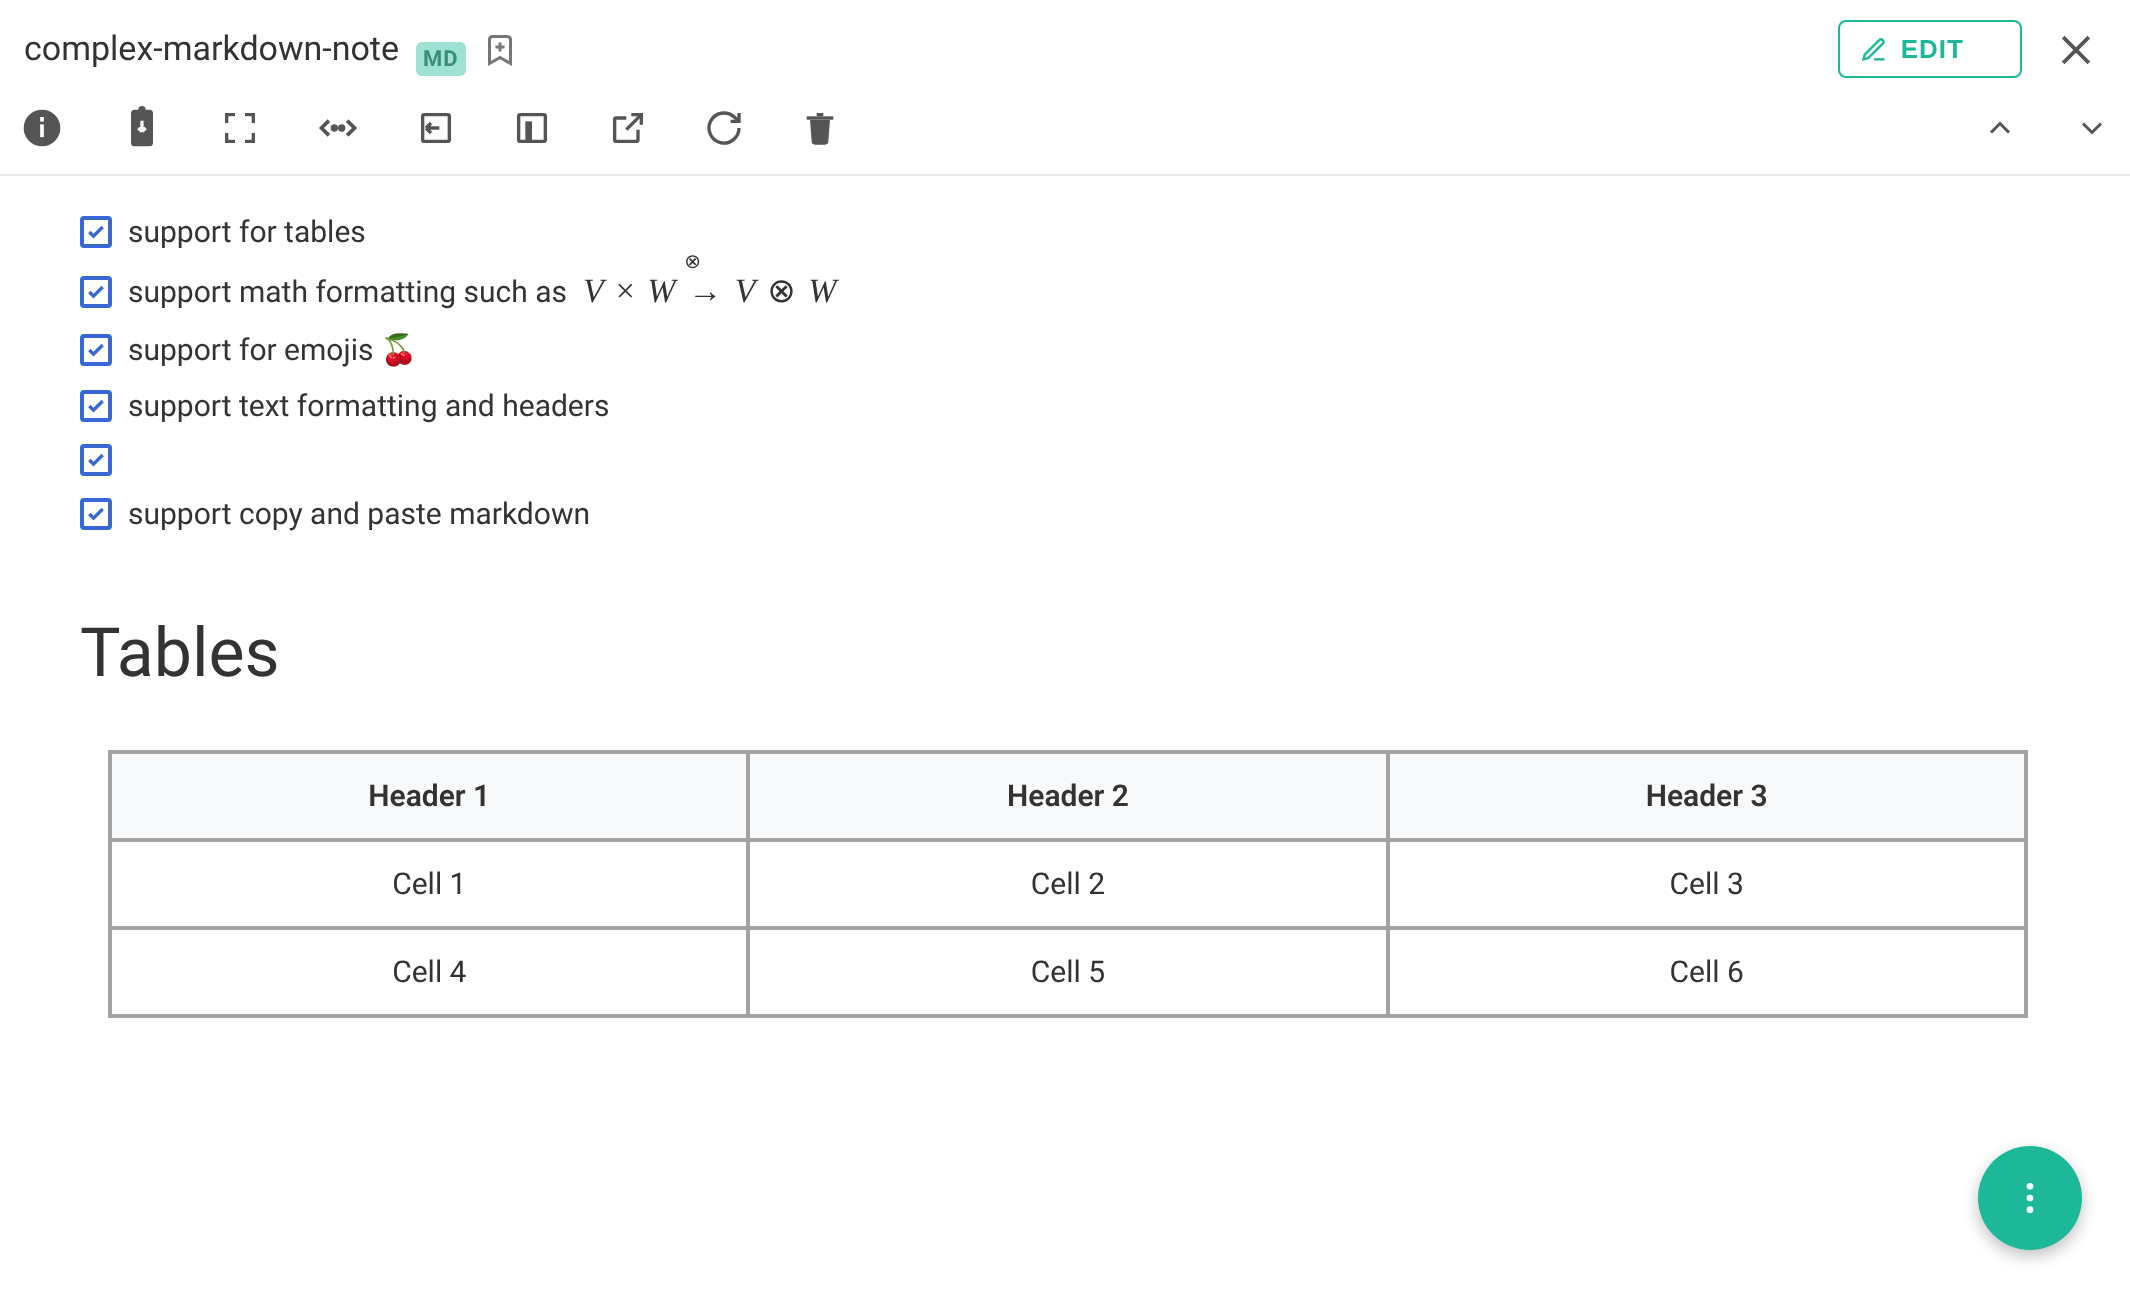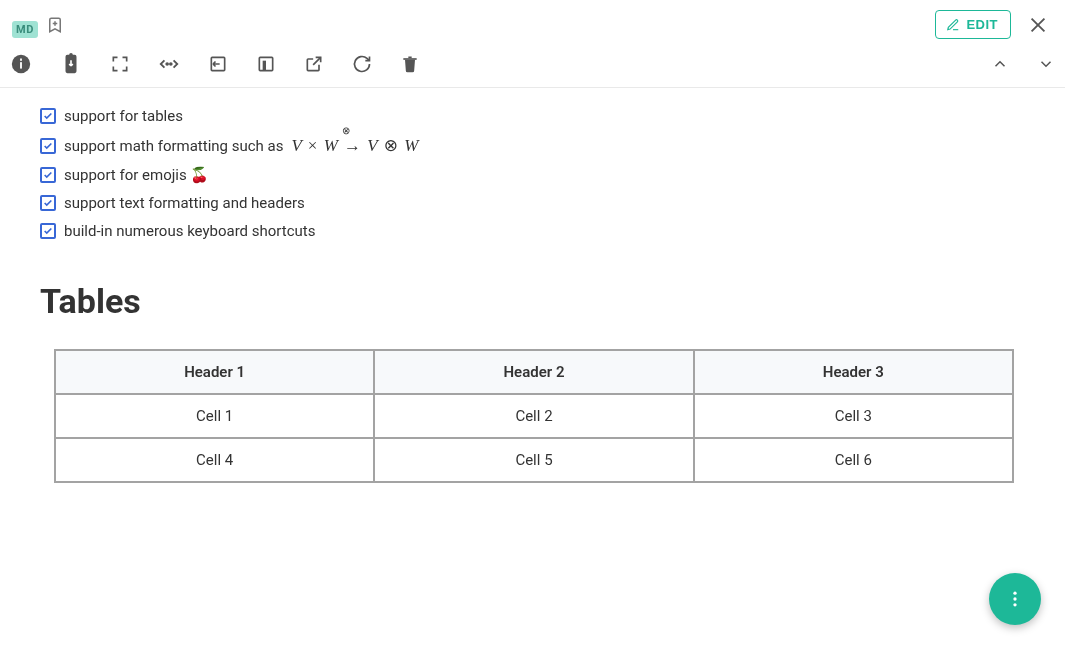--- a/index.html
+++ b/index.html
@@ -32,21 +32,21 @@
   .titlebar-icon {
     color: #777;
     display: inline-flex;
   }
   .spacer { flex: 1; }
   .edit-btn {
     border: 1px solid #1db898;
     color: #1db898;
     background: #fff;
     border-radius: 4px;
-    padding: 6px 12px 6px 10px;
+    padding: 6px 28px 6px 10px;
     font-size: 13px;
     font-weight: 600;
     letter-spacing: 0.5px;
     display: inline-flex;
     align-items: center;
     gap: 6px;
     cursor: pointer;
   }
   .close-btn {
     color: #555;
@@ -91,21 +91,21 @@
   }
   .checkbox svg { display: block; }
   .math {
     font-family: "Times New Roman", serif;
     font-style: italic;
     font-size: 17px;
   }
   .math .op { font-style: normal; padding: 0 2px; }
   h1.section {
     font-size: 34px;
-    font-weight: 700;
+    font-weight: 400;
     color: #333;
     margin: 36px 0 28px 0;
   }
   .hint {
     font-size: 14px;
     color: #555;
     margin-bottom: 28px;
   }
   .kbd {
     background: #2a2a2a;
@@ -146,20 +146,21 @@
     align-items: center;
     justify-content: center;
     box-shadow: 0 3px 8px rgba(0,0,0,0.25);
     cursor: pointer;
   }
 </style>
 </head>
 <body>
 
 <div class="titlebar">
+  <span class="title">complex-markdown-note</span>
   <span class="badge-md">MD</span>
   <span class="titlebar-icon">
     <svg width="18" height="18" viewBox="0 0 24 24" fill="none" stroke="currentColor" stroke-width="2">
         <path d="M17 3H7a2 2 0 0 0-2 2v16l7-4 7 4V5a2 2 0 0 0-2-2z"></path>
         <line x1="12" y1="7" x2="12" y2="13"></line>
         <line x1="9" y1="10" x2="15" y2="10"></line>
       </svg>
   </span>
   <div class="spacer"></div>
   <button class="edit-btn">
@@ -283,21 +284,28 @@
           </svg>
         </span>
       <span>support text formatting and headers</span>
     </li>
     <li>
       <span class="checkbox">
           <svg width="10" height="10" viewBox="0 0 24 24" fill="none" stroke="#3867d6" stroke-width="4">
             <polyline points="4 12 9 17 20 6"></polyline>
           </svg>
         </span>
-      <span>build-in numerous keyboard shortcuts</span>
+    </li>
+    <li>
+      <span class="checkbox">
+          <svg width="10" height="10" viewBox="0 0 24 24" fill="none" stroke="#3867d6" stroke-width="4">
+            <polyline points="4 12 9 17 20 6"></polyline>
+          </svg>
+        </span>
+      <span>support copy and paste markdown</span>
     </li>
   </ul>
 
   <h1 class="section">Tables</h1>
 
 
   <table class="note-table">
     <thead>
       <tr>
         <th>Header 1</th>

